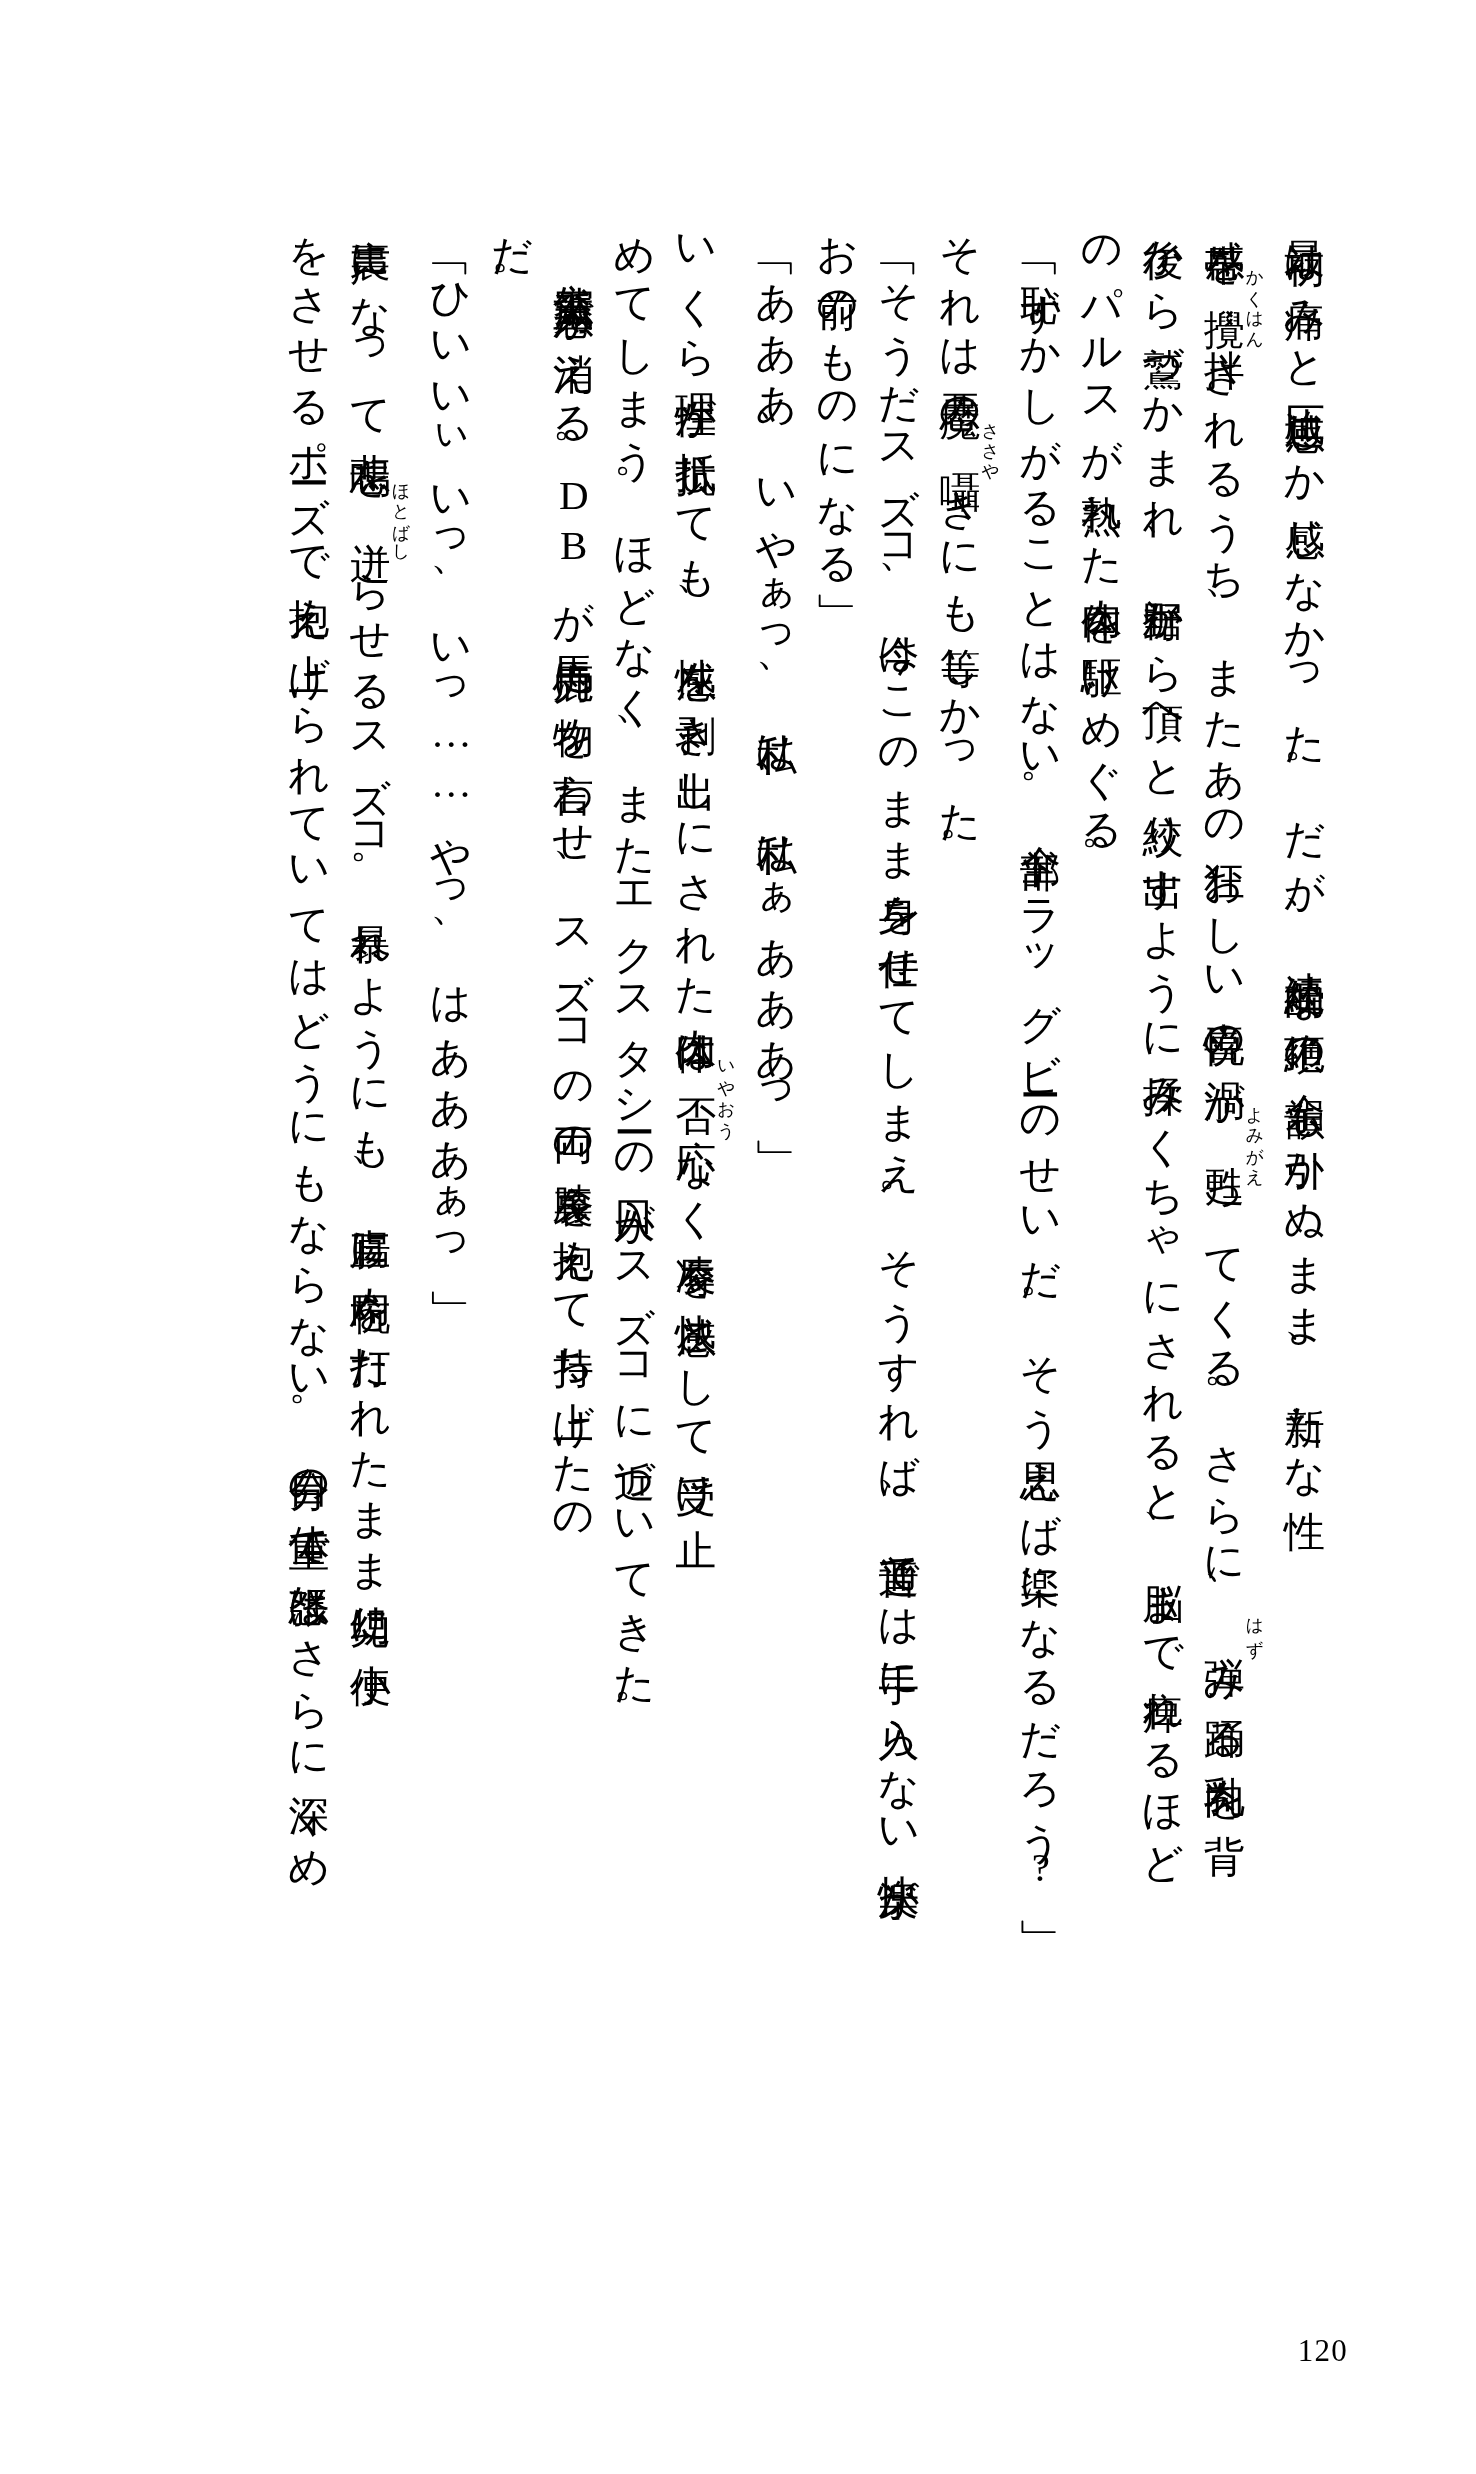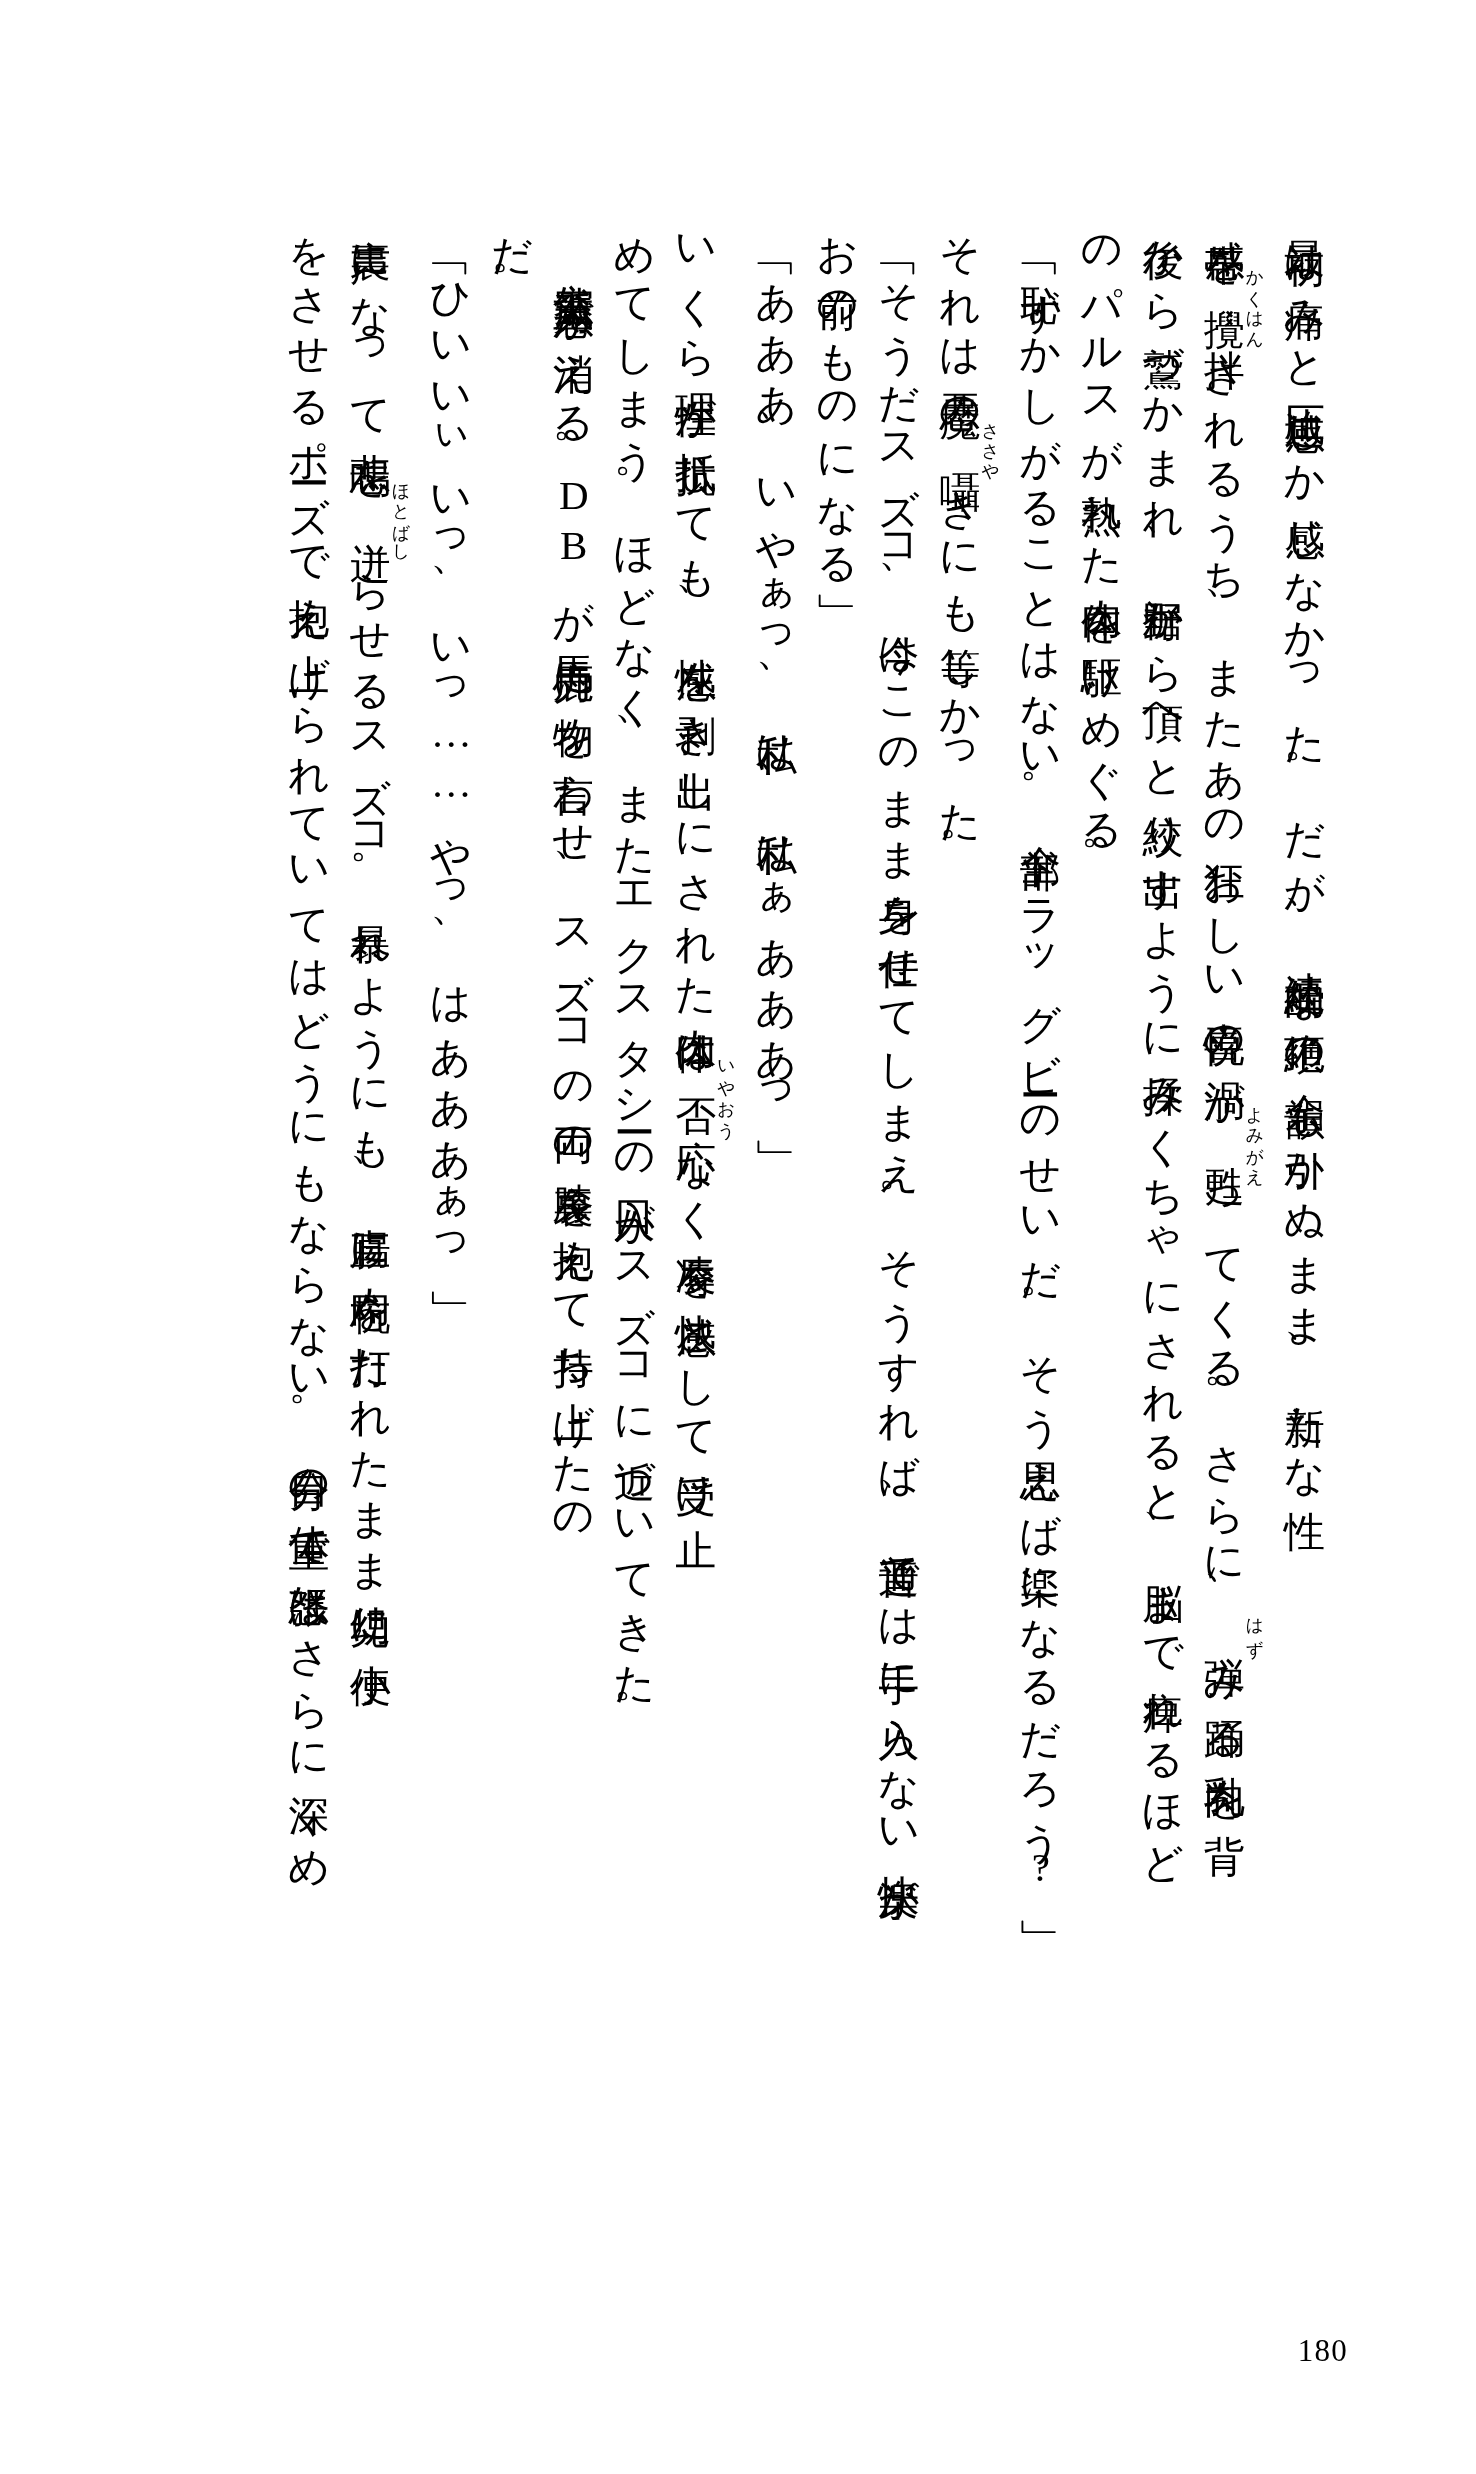--- a/index.html
+++ b/index.html
@@ -99,16 +99,16 @@
     <div class="line">だ。</div>
 
     <div class="line indent">「ひいいぃいっ、いっ……やっ、はあああぁっ」</div>
 
     <div class="line">裏声になって悲鳴を<ruby>迸<rt>ほとばし</rt></ruby>らせるスズコ。暴れようにも、直腸に肉杭を打たれたまま幼児に小便</div>
 
     <div class="line">をさせるポーズで抱え上げられていてはどうにもならない。自分の体重で怒張はさらに深くめ</div>
 
   </div>
 
-  <div class="page-number">180</div>
+  <div class="page-number">120</div>
 
 </div>
 
 
 </body></html>

